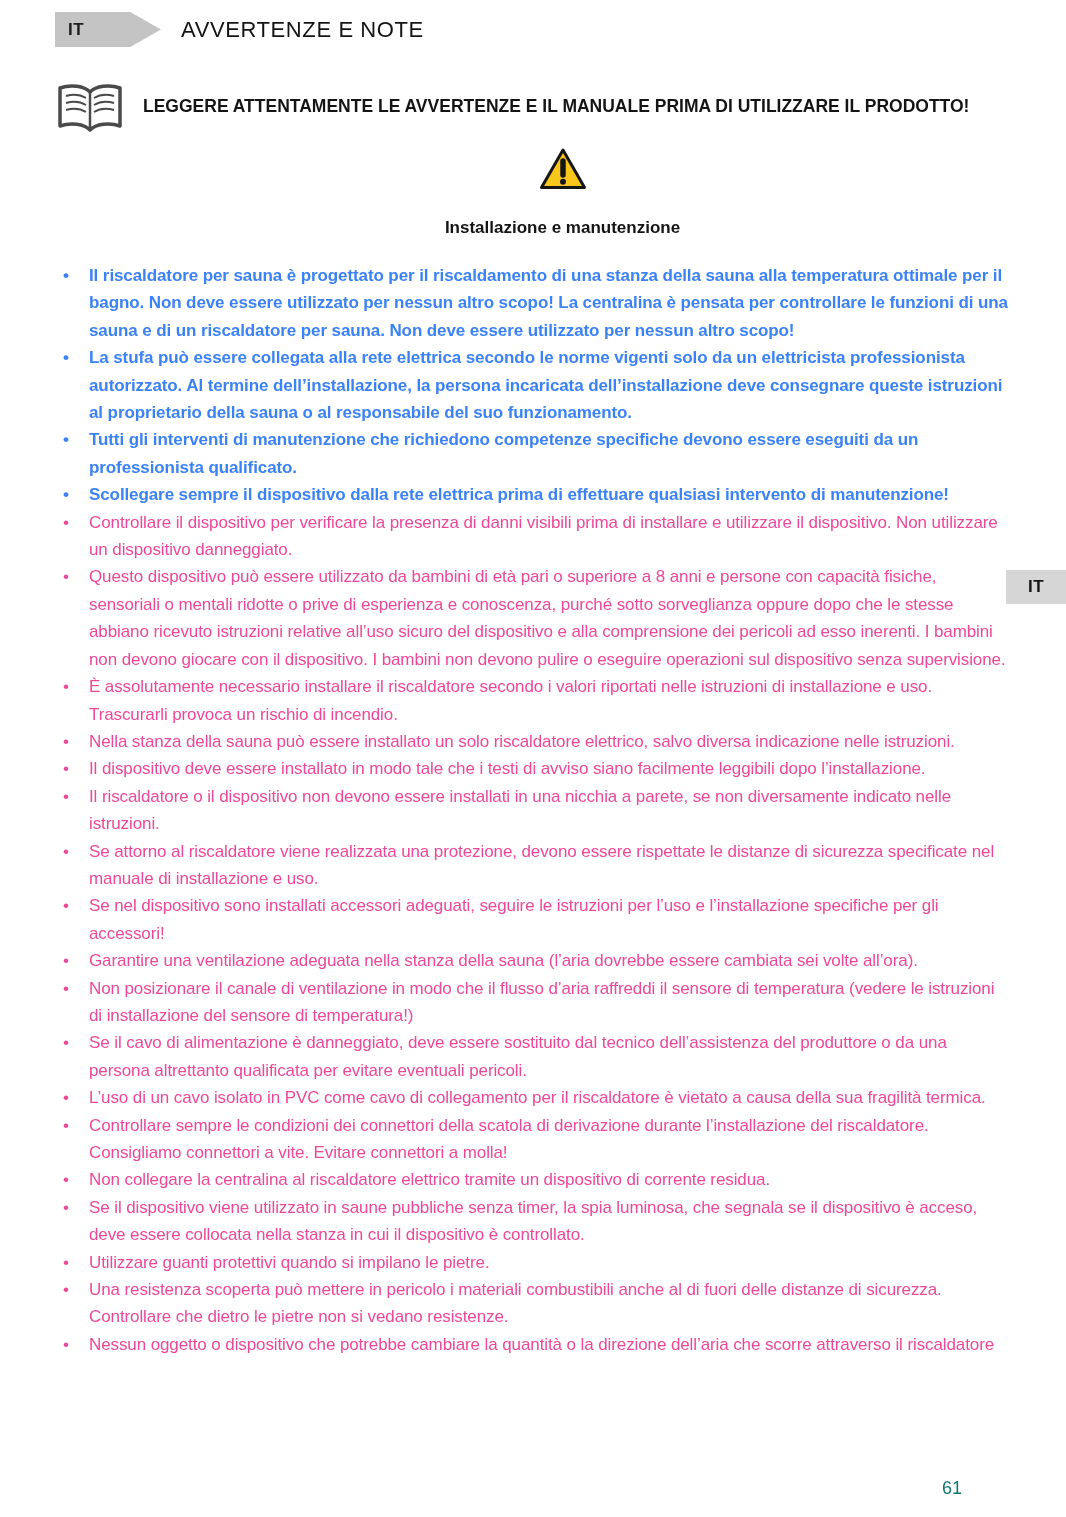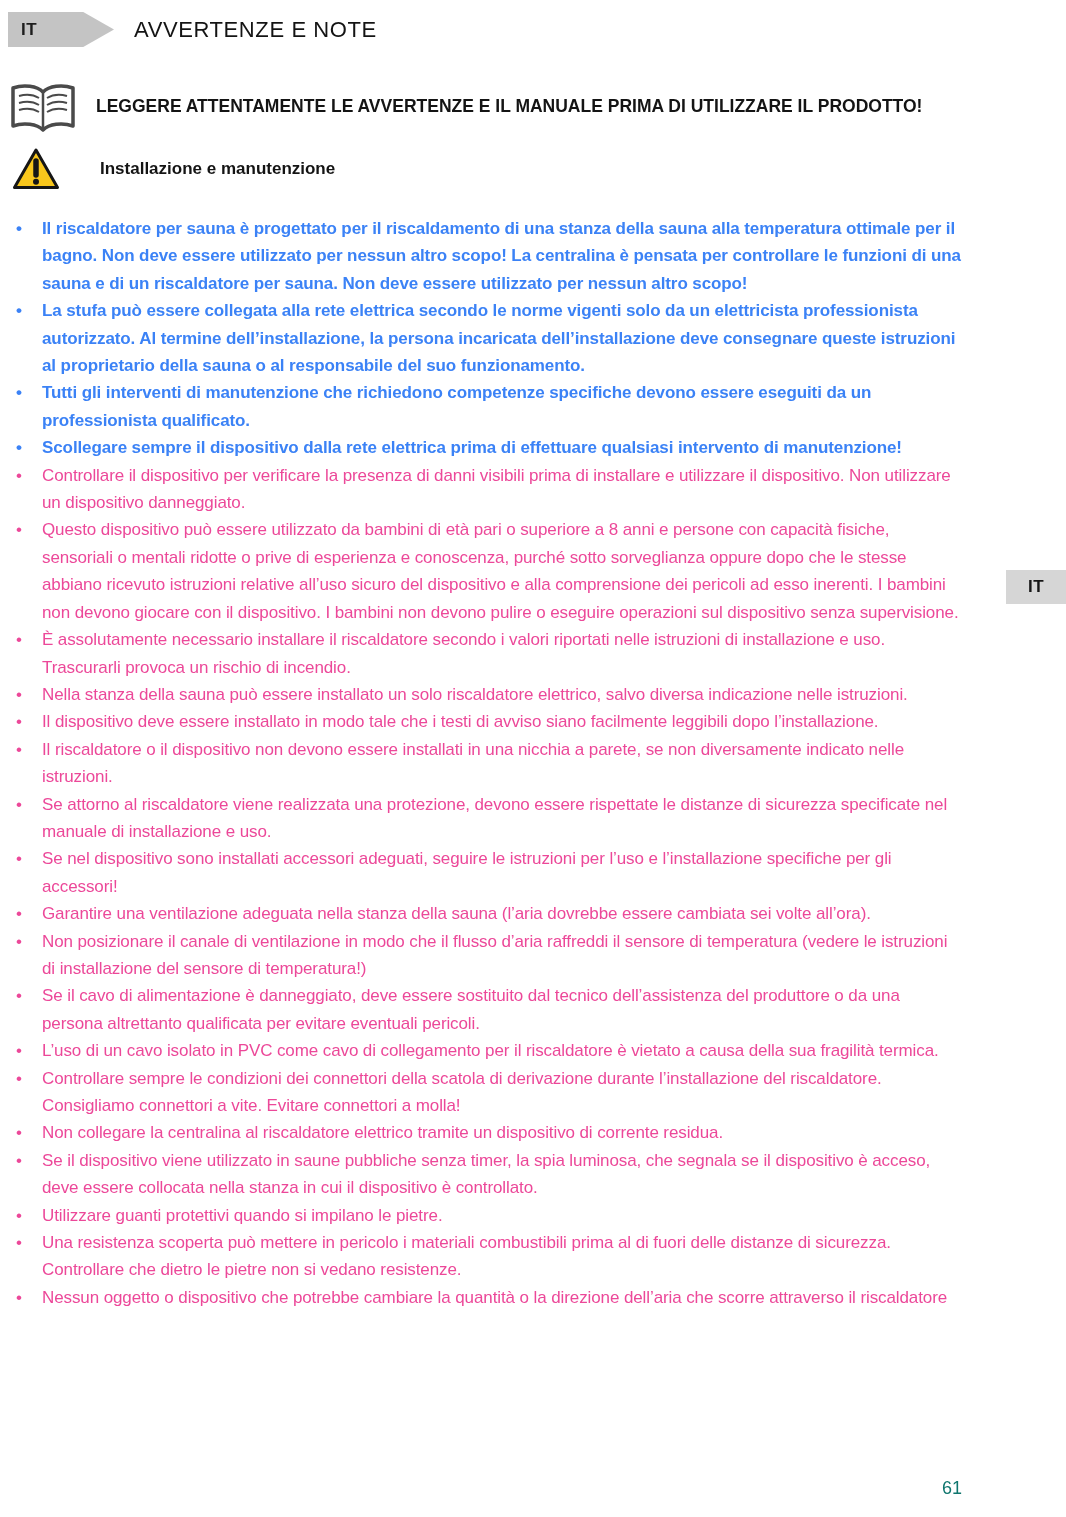--- a/index.html
+++ b/index.html
@@ -5,20 +5,21 @@
   * { margin: 0; padding: 0; box-sizing: border-box; }
   html, body { background: #ffffff; }
   .page {
     position: relative;
     width: 1066px;
     height: 1517px;
     background: #ffffff;
     font-family: "Liberation Sans", sans-serif;
     color: #1f1f1f;
     overflow: hidden;
+    padding-left: 47px;
   }
 
   
   .header {
     display: flex;
     align-items: center;
     gap: 20px;
     padding: 12px 0 0 8px;
   }
   .lang-arrow {
@@ -56,22 +57,23 @@
     font-size: 17.5px;
     font-weight: bold;
     color: #141414;
     padding-bottom: 4px;
   }
 
   
   .section-row {
     display: flex;
     align-items: center;
-    gap: 40px;
+    gap: 27px;
     margin: 14px 0 0 12px;
+    flex-direction: column;
   }
   .warning-icon { flex-shrink: 0; line-height: 0; }
   .section-title {
     font-size: 17px;
     font-weight: bold;
     color: #141414;
   }
 
   
   .bullets {
@@ -177,21 +179,21 @@
       <li class="bullet">Se attorno al riscaldatore viene realizzata una protezione, devono essere rispettate le distanze di sicurezza specificate nel manuale di installazione e uso.</li>
       <li class="bullet">Se nel dispositivo sono installati accessori adeguati, seguire le istruzioni per l’uso e l’installazione specifiche per gli accessori!</li>
       <li class="bullet">Garantire una ventilazione adeguata nella stanza della sauna (l’aria dovrebbe essere cambiata sei volte all’ora).</li>
       <li class="bullet">Non posizionare il canale di ventilazione in modo che il flusso d’aria raffreddi il sensore di temperatura (vedere le istruzioni di installazione del sensore di temperatura!)</li>
       <li class="bullet">Se il cavo di alimentazione è danneggiato, deve essere sostituito dal tecnico dell’assistenza del produttore o da una persona altrettanto qualificata per evitare eventuali pericoli.</li>
       <li class="bullet">L’uso di un cavo isolato in PVC come cavo di collegamento per il riscaldatore è vietato a causa della sua fragilità termica.</li>
       <li class="bullet">Controllare sempre le condizioni dei connettori della scatola di derivazione durante l’installazione del riscaldatore. Consigliamo connettori a vite. Evitare connettori a molla!</li>
       <li class="bullet">Non collegare la centralina al riscaldatore elettrico tramite un dispositivo di corrente residua.</li>
       <li class="bullet">Se il dispositivo viene utilizzato in saune pubbliche senza timer, la spia luminosa, che segnala se il dispositivo è acceso, deve essere collocata nella stanza in cui il dispositivo è controllato.</li>
       <li class="bullet">Utilizzare guanti protettivi quando si impilano le pietre.</li>
-      <li class="bullet">Una resistenza scoperta può mettere in pericolo i materiali combustibili prima al di fuori delle distanze di sicurezza. Controllare che dietro le pietre non si vedano resistenze.</li>
+      <li class="bullet">Una resistenza scoperta può mettere in pericolo i materiali combustibili anche al di fuori delle distanze di sicurezza. Controllare che dietro le pietre non si vedano resistenze.</li>
       <li class="bullet">Nessun oggetto o dispositivo che potrebbe cambiare la quantità o la direzione dell’aria che scorre attraverso il riscaldatore</li>
     </ul>
 
   <div class="side-tab">IT</div>
 
   <div class="page-number">61</div>
 
 </div>
 
 </body></html>

